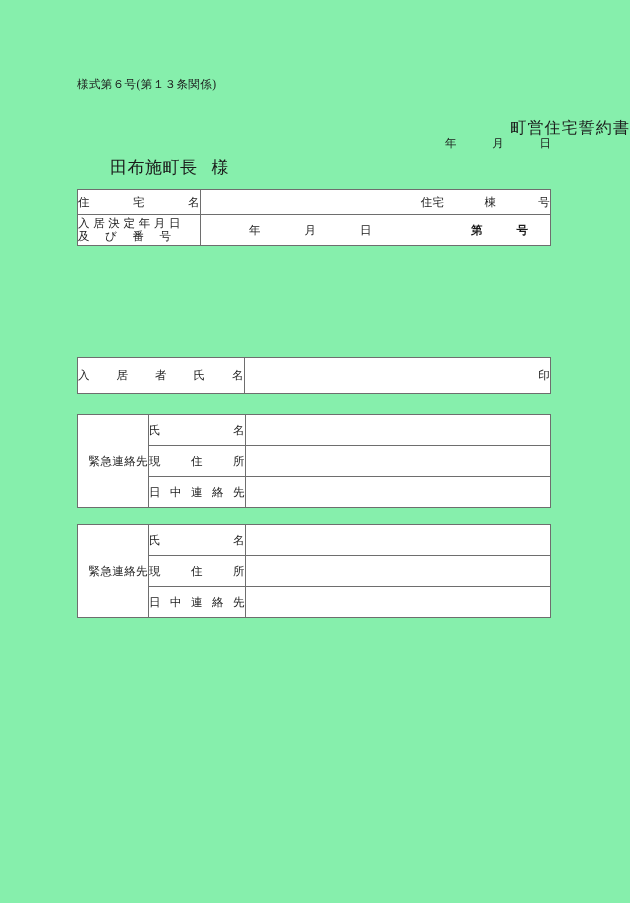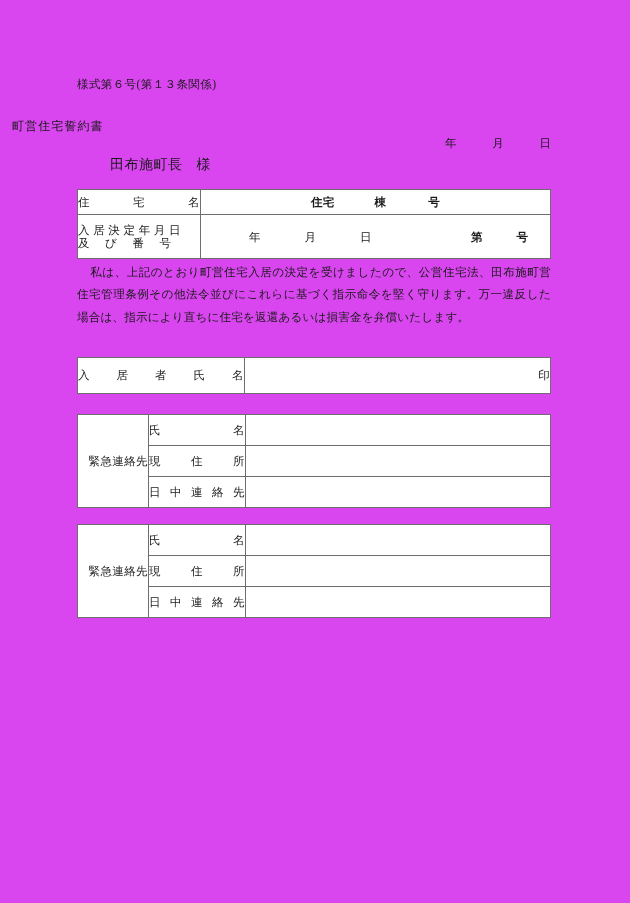--- a/index.html
+++ b/index.html
@@ -14,61 +14,61 @@
     font-family: "Liberation Serif", "DejaVu Serif", serif;
     color: #1a1a1a;
     -webkit-font-smoothing: antialiased;
   }
 
   .page {
     position: absolute;
     left: 0; top: 0;
     width: 630px;
     height: 903px;
-    background: #d946ef;
+    background: #86efac;
     box-sizing: border-box;
   }
 
   
   .form-no {
     position: absolute;
     left: 77px;
     top: 77px;
     font-size: 11.5px;
     letter-spacing: 0.4px;
     white-space: nowrap;
   }
 
   .doc-title {
     position: absolute;
     left: 0;
     top: 118px;
     width: 630px;
-    text-align: left;
-    font-size: 12px;
+    text-align: right;
+    font-size: 16px;
     letter-spacing: 1.1px;
     padding-left: 12px;
     box-sizing: border-box;
   }
 
   .date-line {
     position: absolute;
     right: 79px;
     top: 136px;
     font-size: 11.5px;
     white-space: nowrap;
   }
   .date-line .dseg { display: inline-block; }
   .date-line .dgap { display: inline-block; width: 30px; }
 
   .addressee {
     position: absolute;
     left: 110px;
     top: 156px;
-    font-size: 14px;
+    font-size: 17px;
     letter-spacing: 0.5px;
     white-space: nowrap;
   }
   .addressee .sama { margin-left: 14px; }
 
   
   .tbl {
     position: absolute;
     border-collapse: collapse;
     table-layout: fixed;
@@ -97,32 +97,31 @@
   .spread > span { display: block; }
 
   
   #table-housing {
     left: 77px;
     top: 189px;
     width: 474px;
   }
   #table-housing .c1 { width: 122px; }
   #table-housing .r1 { height: 25px; }
-  #table-housing .r2 { height: 44px; }
+  #table-housing .r2 { height: 31px; }
 
   .stacked {
     line-height: 1.12;
     padding: 2px 6px;
   }
 
   .housing-val {
-    text-align: center;
+    text-align: right;
     white-space: nowrap;
     letter-spacing: 0.3px;
-    font-weight: bold;
   }
   .housing-val .g1 { display:inline-block; width: 40px; }
   .housing-val .g2 { display:inline-block; width: 42px; }
 
   .decision-val {
     position: relative;
     height: 100%;
     white-space: nowrap;
   }
   .dv-ymd {
@@ -236,21 +235,20 @@
           </span>
           <span class="dv-no">
             <span>第</span><span class="gap"></span><span>号</span>
           </span>
         </div>
       </td>
     </tr>
   </tbody>
     </table>
 
-  <div class="body-text"><span class="ind"></span><span>私は、上記のとおり町営住宅入居の決定を受けましたので、公営住宅法、田布施町営住宅管理条例その他法令並びにこれらに基づく指示命令を堅く守ります。万一違反した場合は、指示により直ちに住宅を返還あるいは損害金を弁償いたします。</span></div>
 
   <table class="tbl" id="table-occupant">
     <tbody>
         <tr>
       <td class="c1 lbl">
         <span class="spread">
           <span>入</span>
           <span>居</span>
           <span>者</span>
           <span>氏</span>

